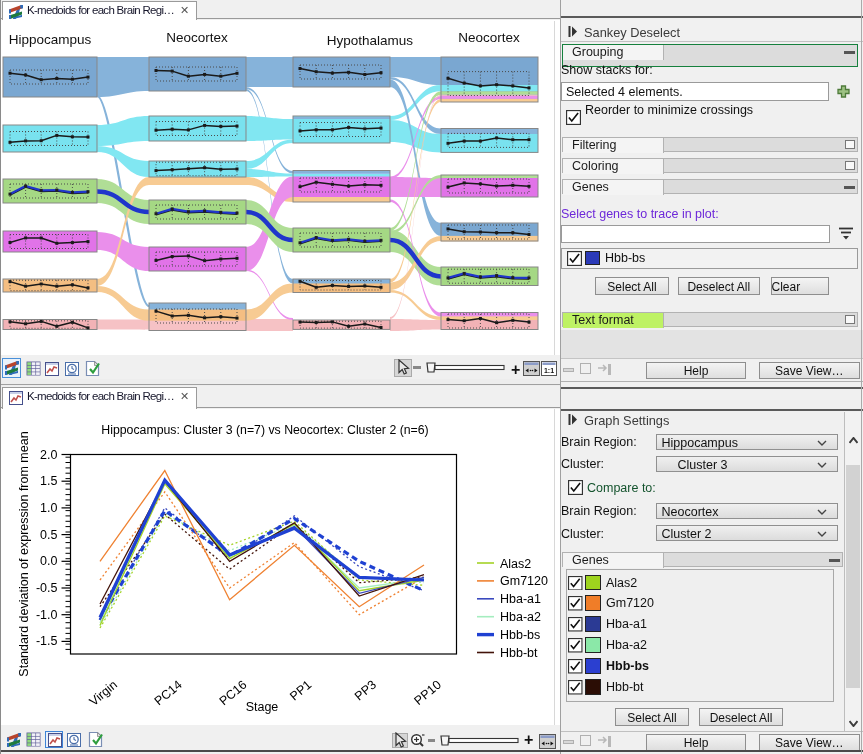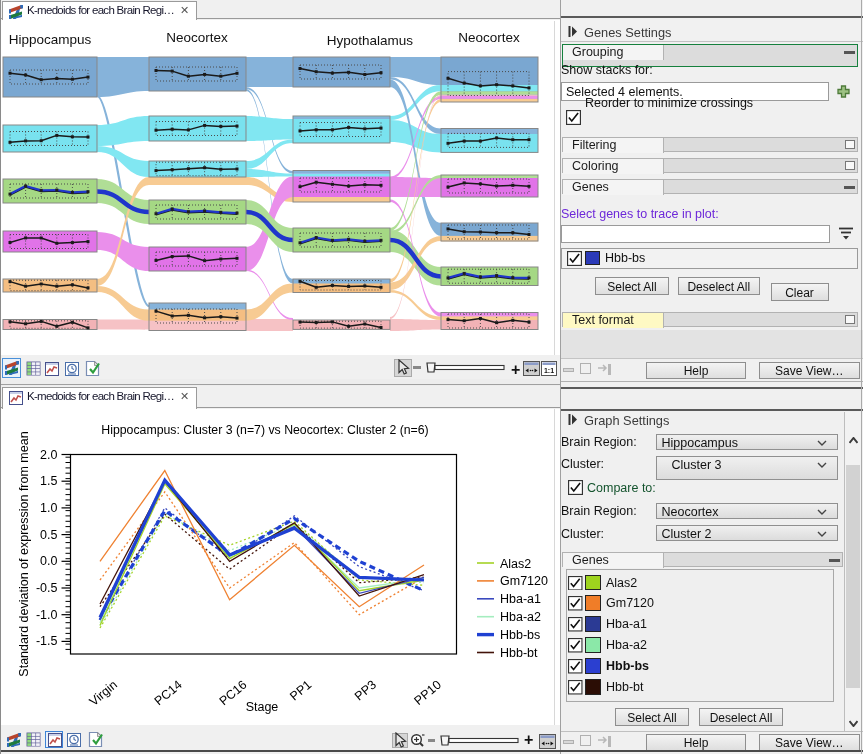--- a/index.html
+++ b/index.html
@@ -664,35 +664,35 @@
 </svg>
 <div class="abs" style="left:560px;top:0;width:303px;height:754px;background:#f0f0f0;border-left:1px solid #a0a0a0"></div>
 <div class="abs" style="left:561px;top:16px;width:302px;height:2px;background:#5a5a5a"></div>
 <div class="abs" style="left:0;top:0;width:1px;height:754px;background:#8a8a8a;z-index:50"></div>
 <div class="abs" style="left:861px;top:0;width:1px;height:754px;background:#aaaaaa;z-index:50"></div>
 <div class="abs" style="left:561px;top:20px;width:302px;height:22px;background:#f1f1f1;border-bottom:1px solid #c2c2c2"></div>
 <svg width="9" height="11" viewBox="0 0 9 11" style="position:absolute;left:568px;top:26px">
     <rect x="0.5" y="0" width="2" height="11" fill="#333"></rect>
     <path d="M4 0.5 L9 5.5 L4 10.5 Z" fill="#333"></path>
   </svg>
-<div class="abs" style="left:584px;top:25px;font-size:12.8px;color:#3a3a3a">Genes Settings</div>
+<div class="abs" style="left:584px;top:25px;font-size:12.8px;color:#3a3a3a">Sankey Deselect</div>
 <div style="position:absolute;left:562px;top:43.5px;width:296px;height:23px;background:#dcdcdc;border:1px solid #15803d">
     <div style="position:absolute;left:0;top:0;width:101px;height:15px;background:#f4f4f4;border-right:1px solid #b2b2b2;padding-left:9px;line-height:15px;font-size:12.5px;color:#1a1a1a">Grouping</div>
     <span style="position:absolute;right:2px;top:6px;width:11px;height:3px;background:#555"></span>
   </div>
 <div class="abs" style="left:561px;top:63px;font-size:12.5px;color:#111">Show stacks for:</div>
 <div class="abs" style="left:561px;top:82px;width:268px;height:19px;background:#fff;border:1px solid #9a9a9a;font-size:12.5px;line-height:18px;padding-left:4px;color:#111">Selected 4 elements.</div>
 <svg width="13" height="13" viewBox="0 0 13 13" style="position:absolute;left:837px;top:85px">
 <path d="M4.5 1 L8.5 1 L8.5 4.5 L12 4.5 L12 8.5 L8.5 8.5 L8.5 12 L4.5 12 L4.5 8.5 L1 8.5 L1 4.5 L4.5 4.5 Z" fill="#9dc183" stroke="#4e7a3a" stroke-width="1.3"></path>
   </svg>
 <svg width="15" height="15" viewBox="0 0 13 13" style="position:absolute;left:566px;top:110px">
     <rect x="0.5" y="0.5" width="12" height="12" fill="#fff" stroke="#333" stroke-width="1"></rect>
     <path d="M2.5 6.5 L5 9.5 L10.5 2.5" fill="none" stroke="#111" stroke-width="1.4"></path>
   </svg>
-<div class="abs" style="left:585px;top:96px;font-size:12.5px;color:#111">Reorder to minimize crossings</div>
+<div class="abs" style="left:585px;top:103px;font-size:12.5px;color:#111">Reorder to minimize crossings</div>
 <div style="position:absolute;left:562px;top:137px;width:296px;height:15px;background:#dcdcdc;border:1px solid #b2b2b2">
     <div style="position:absolute;left:0;top:0;width:101px;height:15px;background:#f4f4f4;border-right:1px solid #b2b2b2;padding-left:9px;line-height:15px;font-size:12.5px;color:#1a1a1a">Filtering</div>
     <span style="position:absolute;right:2px;top:2px;width:10px;height:9px;border:1px solid #777;background:#f8f8f8"></span>
   </div>
 <div style="position:absolute;left:562px;top:158px;width:296px;height:15px;background:#dcdcdc;border:1px solid #b2b2b2">
     <div style="position:absolute;left:0;top:0;width:101px;height:15px;background:#f4f4f4;border-right:1px solid #b2b2b2;padding-left:9px;line-height:15px;font-size:12.5px;color:#1a1a1a">Coloring</div>
     <span style="position:absolute;right:2px;top:2px;width:10px;height:9px;border:1px solid #777;background:#f8f8f8"></span>
   </div>
 <div style="position:absolute;left:562px;top:179px;width:296px;height:15px;background:#dcdcdc;border:1px solid #b2b2b2">
     <div style="position:absolute;left:0;top:0;width:101px;height:15px;background:#f4f4f4;border-right:1px solid #b2b2b2;padding-left:9px;line-height:15px;font-size:12.5px;color:#1a1a1a">Genes</div>
@@ -707,23 +707,23 @@
   </svg>
 <div class="abs" style="left:561px;top:247.5px;width:297px;height:21px;background:#f2f2f2;border:1px solid #9a9a9a"></div>
 <svg width="15" height="15" viewBox="0 0 13 13" style="position:absolute;left:567px;top:250.5px">
     <rect x="0.5" y="0.5" width="12" height="12" fill="#fff" stroke="#333" stroke-width="1"></rect>
     <path d="M2.5 6.5 L5 9.5 L10.5 2.5" fill="none" stroke="#111" stroke-width="1.4"></path>
   </svg>
 <div class="abs" style="left:585px;top:250.5px;width:14.5px;height:14.5px;background:#2b3ab8;border:1px solid #222"></div>
 <div class="abs" style="left:605px;top:251px;font-size:12.5px;color:#111">Hbb-bs</div>
 <div style="position:absolute;left:595px;top:277px;width:74px;height:18px;background:linear-gradient(#f4f4f4,#dedede);border:1px solid #8e8e8e;text-align:center;line-height:18px;font-size:12px;color:#111">Select All</div>
 <div style="position:absolute;left:677.5px;top:277px;width:82.5px;height:18px;background:linear-gradient(#f4f4f4,#dedede);border:1px solid #8e8e8e;text-align:center;line-height:18px;font-size:12px;color:#111">Deselect All</div>
-<div style="position:absolute;left:770.5px;top:283px;width:58px;height:18px;background:linear-gradient(#f4f4f4,#dedede);border:1px solid #8e8e8e;text-align:center;line-height:18px;font-size:12px;color:#111">Clear</div>
+<div style="position:absolute;left:770.5px;top:277px;width:58px;height:18px;background:linear-gradient(#f4f4f4,#dedede);border:1px solid #8e8e8e;text-align:left;line-height:18px;font-size:12px;color:#111">Clear</div>
 <div style="position:absolute;left:562px;top:312px;width:296px;height:15px;background:#dcdcdc;border:1px solid #b2b2b2">
-    <div style="position:absolute;left:0;top:0;width:101px;height:15px;background:#fef9c3;border-right:1px solid #b2b2b2;padding-left:9px;line-height:15px;font-size:12.5px;color:#1a1a1a">Text format</div>
+    <div style="position:absolute;left:0;top:0;width:101px;height:15px;background:#bef264;border-right:1px solid #b2b2b2;padding-left:9px;line-height:15px;font-size:12.5px;color:#1a1a1a">Text format</div>
     <span style="position:absolute;right:2px;top:2px;width:10px;height:9px;border:1px solid #777;background:#f8f8f8"></span>
   </div>
 <div class="abs" style="left:561px;top:330px;width:302px;height:28.5px;background:#e3e3e3;border-bottom:1px solid #c4c4c4"></div>
 <div class="abs" style="left:563px;top:368px;width:11px;height:4px;border:1px solid #b0b0b0;background:#d8d8d8"></div>
 <div class="abs" style="left:580px;top:363px;width:11px;height:11px;border:1.5px solid #b0b0b0"></div>
 <svg width="15" height="13" viewBox="0 0 15 13" style="position:absolute;left:597px;top:363px">
     <path d="M1 5 L9 5 M6 2 L9 5 L6 8" stroke="#b8b8b8" stroke-width="1.5" fill="none"></path>
     <rect x="11" y="1" width="3" height="11" fill="#b8b8b8"></rect>
   </svg>
 <div style="position:absolute;left:646px;top:361.5px;width:100px;height:17.5px;background:linear-gradient(#f4f4f4,#dedede);border:1px solid #8e8e8e;text-align:center;line-height:17.5px;font-size:12px;color:#111">Help</div>
@@ -734,21 +734,21 @@
 <svg width="9" height="11" viewBox="0 0 9 11" style="position:absolute;left:568px;top:414px">
     <rect x="0.5" y="0" width="2" height="11" fill="#333"></rect>
     <path d="M4 0.5 L9 5.5 L4 10.5 Z" fill="#333"></path>
   </svg>
 <div class="abs" style="left:584px;top:413px;font-size:12.8px;color:#3a3a3a">Graph Settings</div>
 <div class="abs" style="left:561px;top:435px;font-size:12.5px;color:#111">Brain Region:</div>
 <div style="position:absolute;left:655.5px;top:433.5px;width:182px;height:16px;background:linear-gradient(#f0f0f0,#dcdcdc);border:1px solid #909090;line-height:16px;font-size:12.5px;color:#111;padding-left:5px">Hippocampus<svg width="10" height="6" viewBox="0 0 10 6" style="position:absolute;left:160px;top:5px">
       <path d="M1 1 L5 5 L9 1" fill="none" stroke="#444" stroke-width="1.4"></path>
     </svg></div>
 <div class="abs" style="left:561px;top:457px;font-size:12.5px;color:#111">Cluster:</div>
-<div style="position:absolute;left:655.5px;top:456px;width:182px;height:24px;background:linear-gradient(#f0f0f0,#dcdcdc);border:1px solid #909090;line-height:16px;font-size:12.5px;color:#111;padding-left:15px">Cluster 3<svg width="10" height="6" viewBox="0 0 10 6" style="position:absolute;left:160px;top:5px">
+<div style="position:absolute;left:655.5px;top:456px;width:182px;height:16px;background:linear-gradient(#f0f0f0,#dcdcdc);border:1px solid #909090;line-height:16px;font-size:12.5px;color:#111;padding-left:21px">Cluster 3<svg width="10" height="6" viewBox="0 0 10 6" style="position:absolute;left:160px;top:5px">
       <path d="M1 1 L5 5 L9 1" fill="none" stroke="#444" stroke-width="1.4"></path>
     </svg></div>
 <svg width="15" height="15" viewBox="0 0 13 13" style="position:absolute;left:567.5px;top:480px">
     <rect x="0.5" y="0.5" width="12" height="12" fill="#fff" stroke="#333" stroke-width="1"></rect>
     <path d="M2.5 6.5 L5 9.5 L10.5 2.5" fill="none" stroke="#111" stroke-width="1.4"></path>
   </svg>
 <div class="abs" style="left:587px;top:481px;font-size:12.5px;color:#14532d">Compare to:</div>
 <div class="abs" style="left:561px;top:504px;font-size:12.5px;color:#111">Brain Region:</div>
 <div style="position:absolute;left:655.5px;top:503px;width:182px;height:16px;background:linear-gradient(#f0f0f0,#dcdcdc);border:1px solid #909090;line-height:16px;font-size:12.5px;color:#111;padding-left:5px">Neocortex<svg width="10" height="6" viewBox="0 0 10 6" style="position:absolute;left:160px;top:5px">
       <path d="M1 1 L5 5 L9 1" fill="none" stroke="#444" stroke-width="1.4"></path>

